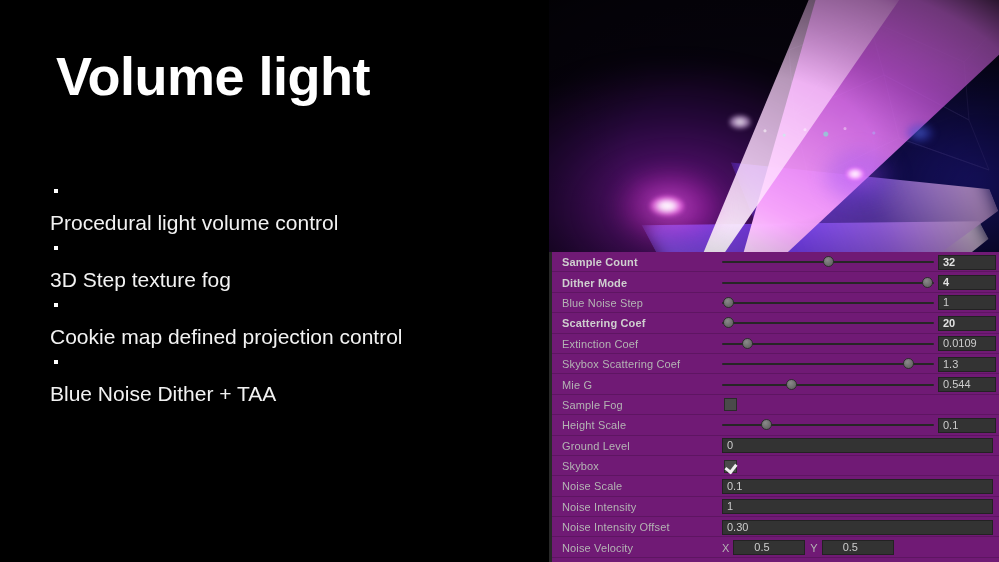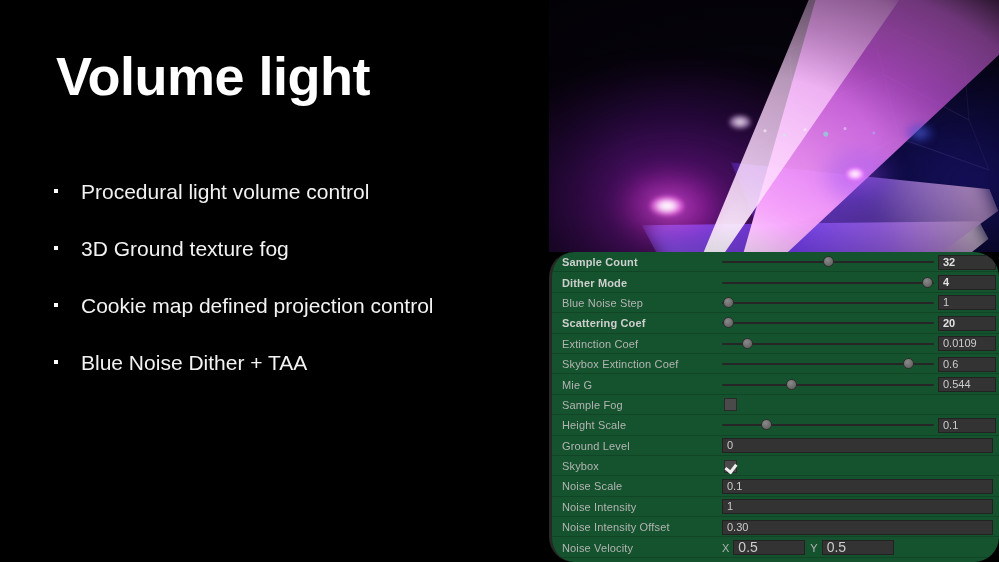--- a/index.html
+++ b/index.html
@@ -37,20 +37,21 @@
   #bullet-list {
     position: absolute;
     left: 50px;
     top: 178px;
     width: 500px;
   }
   .bullet-row {
     display: flex;
     align-items: flex-start;
     height: 57px;
+    flex-direction: column;
   }
   .bullet-mark {
     width: 31px;
     flex: 0 0 31px;
     color: #ffffff;
     font-size: 19px;
     line-height: 28px;
     text-align: left;
     padding-left: 4px;
     box-sizing: border-box;
@@ -242,27 +243,26 @@
         rgba(0,0,0,0.8) 100%);
   }
 
   
   #inspector {
     position: absolute;
     left: 549px;
     top: 252px;
     width: 450px;
     height: 310px;
-    background: #14532d;
+    background: #701a75;
     border-left: 3px solid #282828;
     box-sizing: border-box;
     font-size: 11px;
     color: #b4b4b4;
     overflow: hidden;
-    border-radius: 25px;
   }
   .insp-row {
     position: relative;
     display: flex;
     align-items: center;
     height: 20.4px;
     padding-left: 10px;
     box-sizing: border-box;
   }
   .insp-label {
@@ -382,23 +382,23 @@
     font-size: 11px;
     margin-right: 4px;
   }
   .vec-box {
     width: 72px;
     height: 15px;
     background: #333333;
     border: 1px solid #222222;
     box-sizing: border-box;
     color: #cdcdcd;
-    font-size: 14px;
+    font-size: 11px;
     line-height: 13px;
-    padding-left: 4px;
+    padding-left: 20px;
     overflow: hidden;
     white-space: nowrap;
   }
   .row-sep {
     position: absolute;
     left: 0; right: 0; bottom: 0;
     height: 1px;
     background: rgba(0,0,0,0.16);
   }
 </style>
@@ -413,21 +413,21 @@
 
     <div id="bullet-list">
 
       <div class="bullet-row">
         <div class="bullet-mark"><span></span></div>
         <div class="bullet-text">Procedural light volume control</div>
       </div>
 
       <div class="bullet-row">
         <div class="bullet-mark"><span></span></div>
-        <div class="bullet-text">3D Ground texture fog</div>
+        <div class="bullet-text">3D Step texture fog</div>
       </div>
 
       <div class="bullet-row">
         <div class="bullet-mark"><span></span></div>
         <div class="bullet-text">Cookie map defined projection control</div>
       </div>
 
       <div class="bullet-row">
         <div class="bullet-mark"><span></span></div>
         <div class="bullet-text">Blue Noise Dither + TAA</div>
@@ -526,27 +526,27 @@
         <div class="slider">
           <div class="slider-track"></div>
           <div class="slider-thumb" style="left:12%"></div>
         </div>
         <div class="numbox">0.0109</div>
       </div>
       <div class="row-sep"></div>
     </div>
 
     <div class="insp-row">
-      <div class="insp-label">Skybox Extinction Coef</div>
+      <div class="insp-label">Skybox Scattering Coef</div>
       <div class="insp-ctrl">
         <div class="slider">
           <div class="slider-track"></div>
           <div class="slider-thumb" style="left:88%"></div>
         </div>
-        <div class="numbox">0.6</div>
+        <div class="numbox">1.3</div>
       </div>
       <div class="row-sep"></div>
     </div>
 
     <div class="insp-row">
       <div class="insp-label">Mie G</div>
       <div class="insp-ctrl">
         <div class="slider">
           <div class="slider-track"></div>
           <div class="slider-thumb" style="left:33%"></div>

